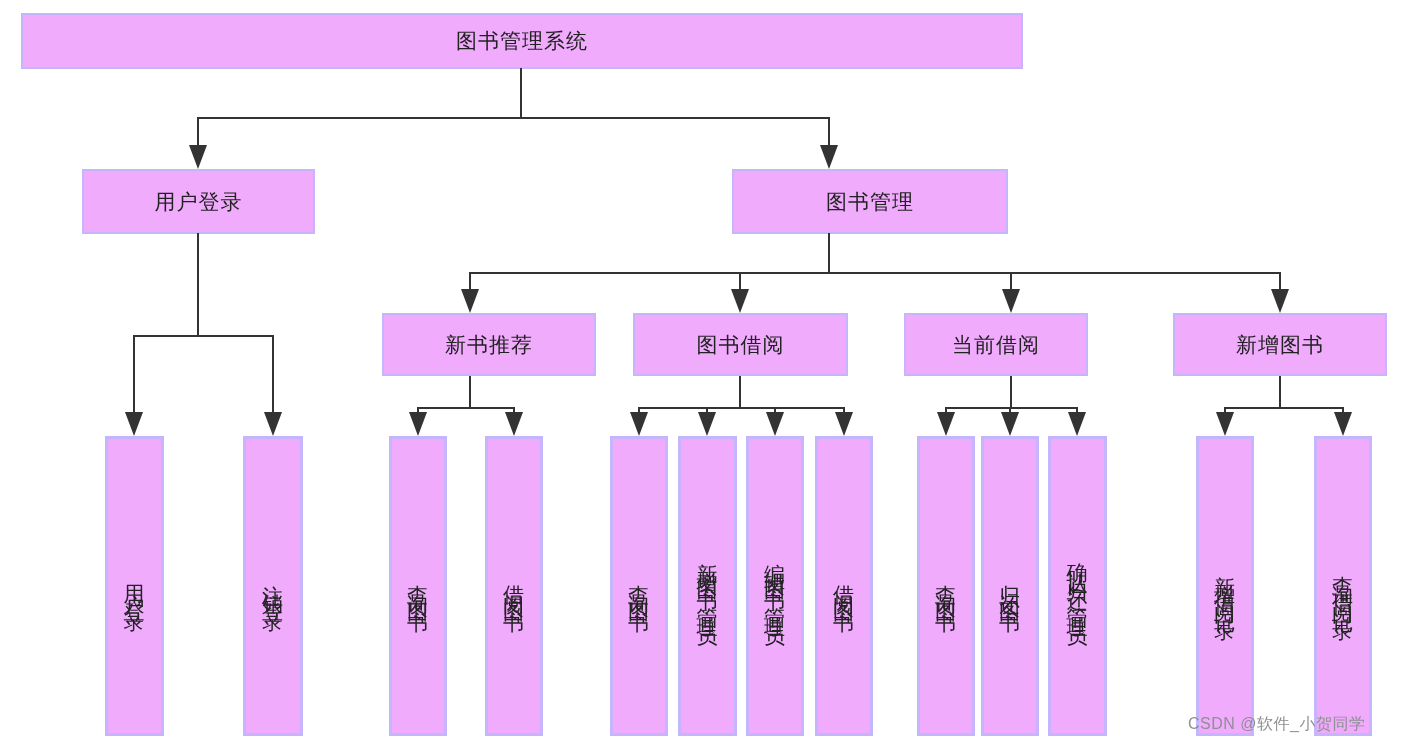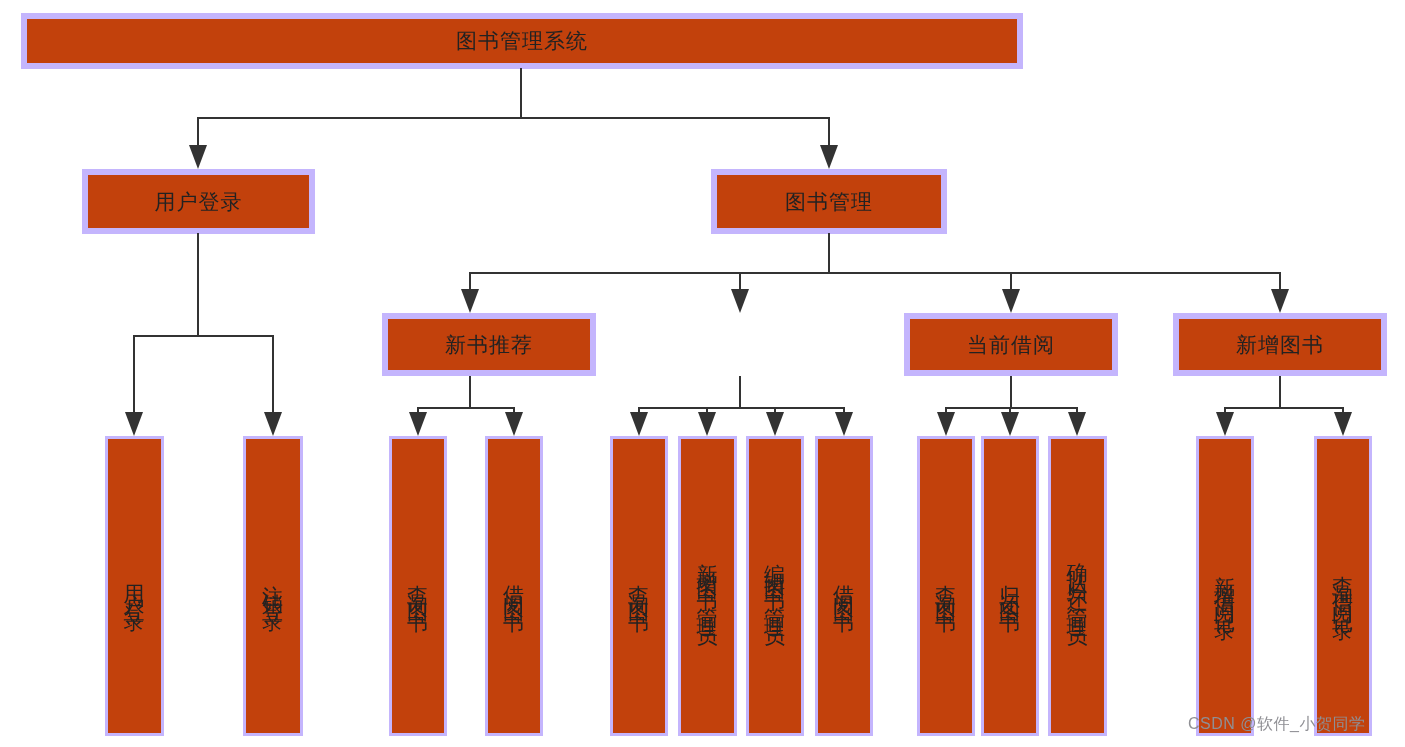--- a/index.html
+++ b/index.html
@@ -11,22 +11,22 @@
   #canvas {
     position: relative;
     width: 1405px;
     height: 747px;
     background: #ffffff;
     overflow: hidden;
   }
   .box {
     position: absolute;
     box-sizing: border-box;
-    border: 6px solid #c4b5fd;
-    background: #c2410c;
+    border: 2px solid #c4b5fd;
+    background: #f0abfc;
     color: #222222;
     display: flex;
     align-items: center;
     justify-content: center;
     font-size: 21px;
     letter-spacing: 1px;
     white-space: nowrap;
   }
   .leaf {
     border-width: 3px;
@@ -69,26 +69,27 @@
 </style>
 </head>
 <body>
 
 <div id="canvas">
 
   <div class="box" style="left:21px;top:13px;width:1002px;height:56px">图书管理系统</div>
 
   <div class="box" style="left:82px;top:169px;width:233px;height:65px">用户登录</div>
 
-  <div class="box" style="left:711px;top:169px;width:236px;height:65px">图书管理</div>
+  <div class="box" style="left:732px;top:169px;width:276px;height:65px">图书管理</div>
 
   <div class="box" style="left:382px;top:313px;width:214px;height:63px">新书推荐</div>
 
-
-  <div class="box" style="left:904px;top:313px;width:214px;height:63px">当前借阅</div>
+  <div class="box" style="left:633px;top:313px;width:215px;height:63px">图书借阅</div>
+
+  <div class="box" style="left:904px;top:313px;width:184px;height:63px">当前借阅</div>
 
   <div class="box" style="left:1173px;top:313px;width:214px;height:63px">新增图书</div>
 
   <div class="box leaf" style="left:105px;top:436px;width:59px;height:300px">
     <span>用户登录</span>
   </div>
 
   <div class="box leaf" style="left:243px;top:436px;width:60px;height:300px">
     <span>注销登录</span>
   </div>

